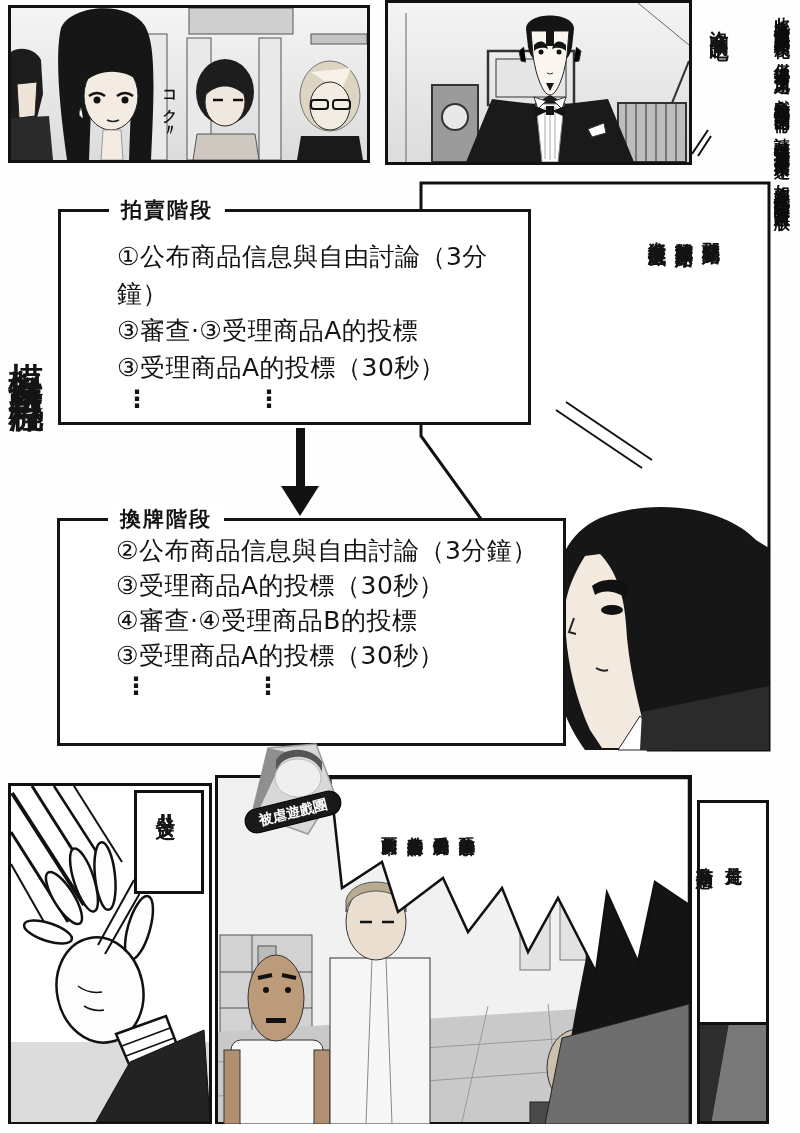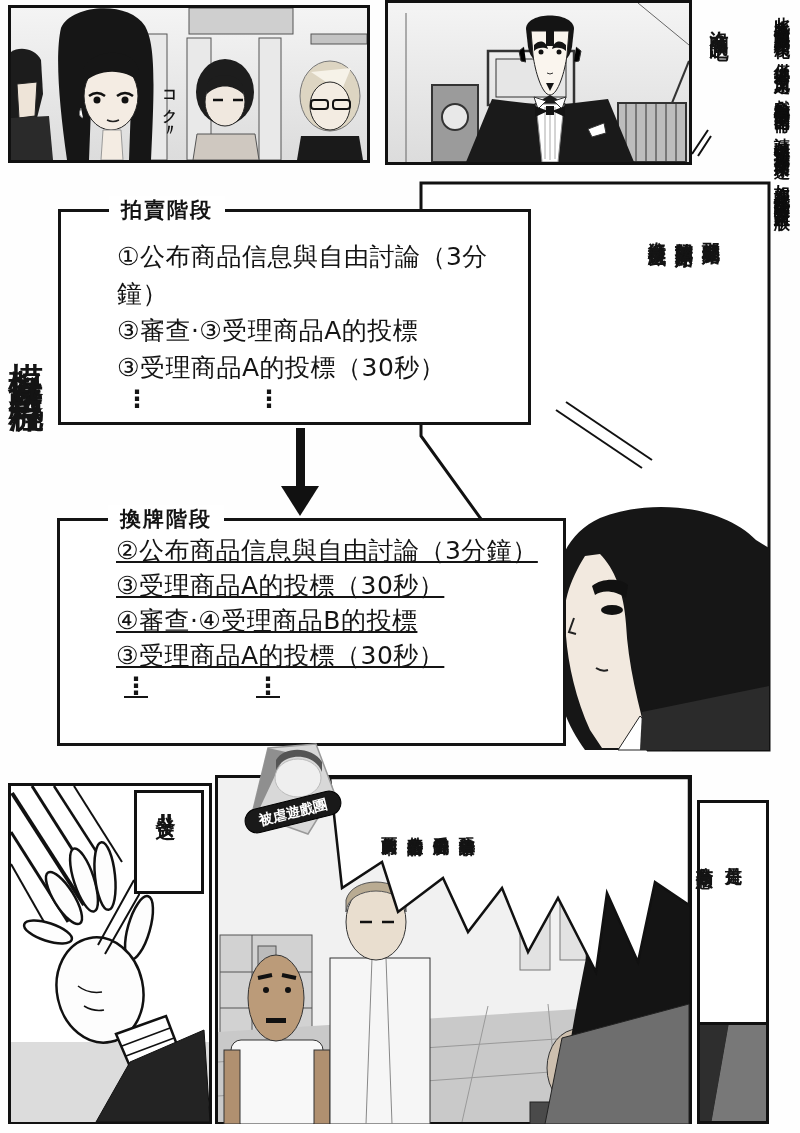--- a/index.html
+++ b/index.html
@@ -185,21 +185,21 @@
       <span>⋮</span>
       <span>⋮</span>
     </div>
   </div>
 
   <div class="abs arrow">
     <div class="stem"></div>
       <div class="head"></div>
   </div>
 
-  <div class="flowbox box2" style="left:57px;top:518px;width:509px;height:228px;text-decoration:underline;">
+  <div class="flowbox box2" style="left:57px;top:518px;width:509px;height:228px;">
     <div class="legend">換牌階段</div>
     <div class="items">
       <div>②公布商品信息與自由討論（3分鐘）</div>
       <div>③受理商品A的投標（30秒）</div>
       <div>④審查·④受理商品B的投標</div>
       <div>③受理商品A的投標（30秒）</div>
     </div>
     <div class="dots">
       <span>⋮</span>
       <span>⋮</span>

